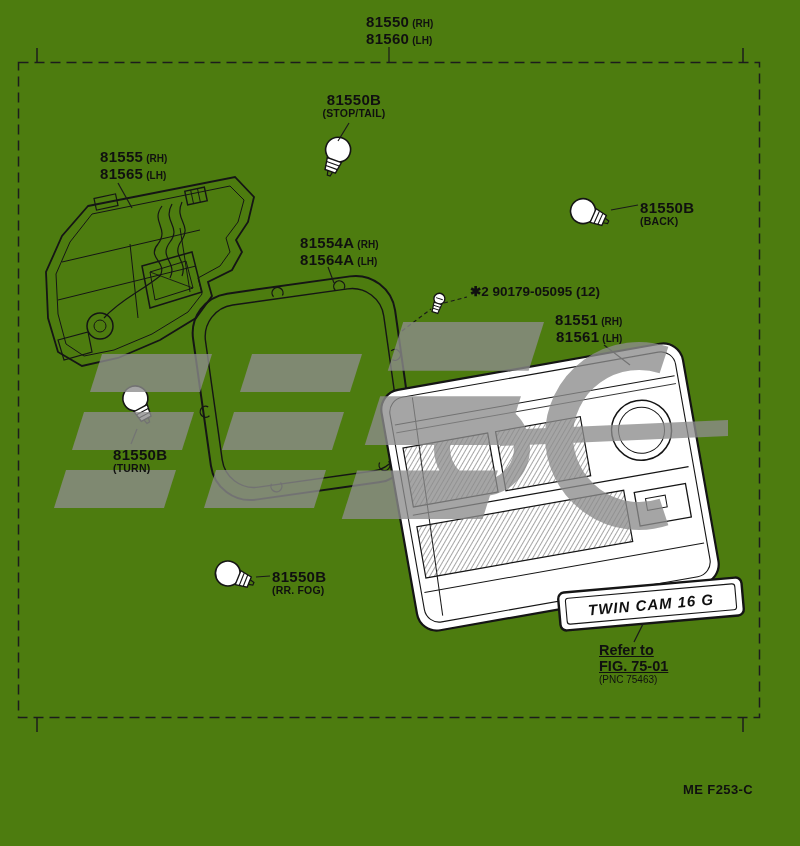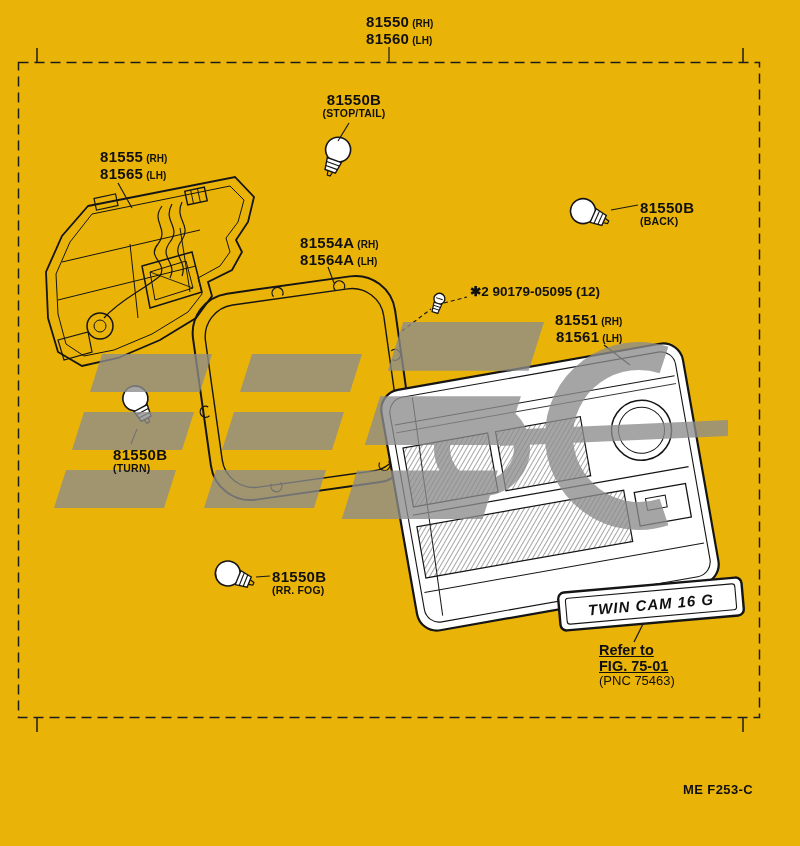--- a/index.html
+++ b/index.html
@@ -1,31 +1,31 @@
 <!DOCTYPE html>
 <html><head>
 <meta charset="utf-8">
 <style>
   html,body{margin:0;padding:0;background:#ffffff;}
-  .page{position:relative;width:800px;height:846px;background:#eab308;overflow:hidden;
+  .page{position:relative;width:800px;height:846px;background:#4d7c0f;overflow:hidden;
         font-family:"Liberation Sans",sans-serif;color:#101010;}
   svg{position:absolute;left:0;top:0;}
   .lbl{position:absolute;font-weight:bold;line-height:1.07;white-space:nowrap;}
   .part{font-size:15px;letter-spacing:.3px;}
   .side{font-size:10px;margin-left:3px;}
   .sub{font-size:10.5px;letter-spacing:.2px;}
   .center{text-align:center;}
   .screw-lbl{font-size:13.5px;}
   .badge-text{position:absolute;left:566px;top:591px;width:170px;height:26px;
       display:flex;align-items:center;justify-content:center;
       transform:rotate(-5deg);font-weight:bold;font-style:italic;
       font-size:15px;letter-spacing:1px;}
   .refer{position:absolute;left:599px;top:642px;line-height:1.12;}
   .refer .r1,.refer .r2{font-size:14.5px;font-weight:bold;text-decoration:underline;}
-  .refer .r3{font-size:13px;font-weight:normal;}
+  .refer .r3{font-size:10px;font-weight:normal;}
   .footnote{position:absolute;left:167px;top:744px;font-size:15px;font-weight:bold;}
   .fn-body{border-bottom:1.6px solid #101010;white-space:pre;padding:0 2px 1px 2px;margin-left:4px;}
   .doc-code{position:absolute;left:683px;top:782px;font-size:13px;font-weight:bold;letter-spacing:.4px;}
 </style>
 </head>
 <body>
 
 <div class="page">
 
   <svg width="800" height="846" viewBox="0 0 800 846" xmlns="http://www.w3.org/2000/svg" xmlns:xlink="http://www.w3.org/1999/xlink">

